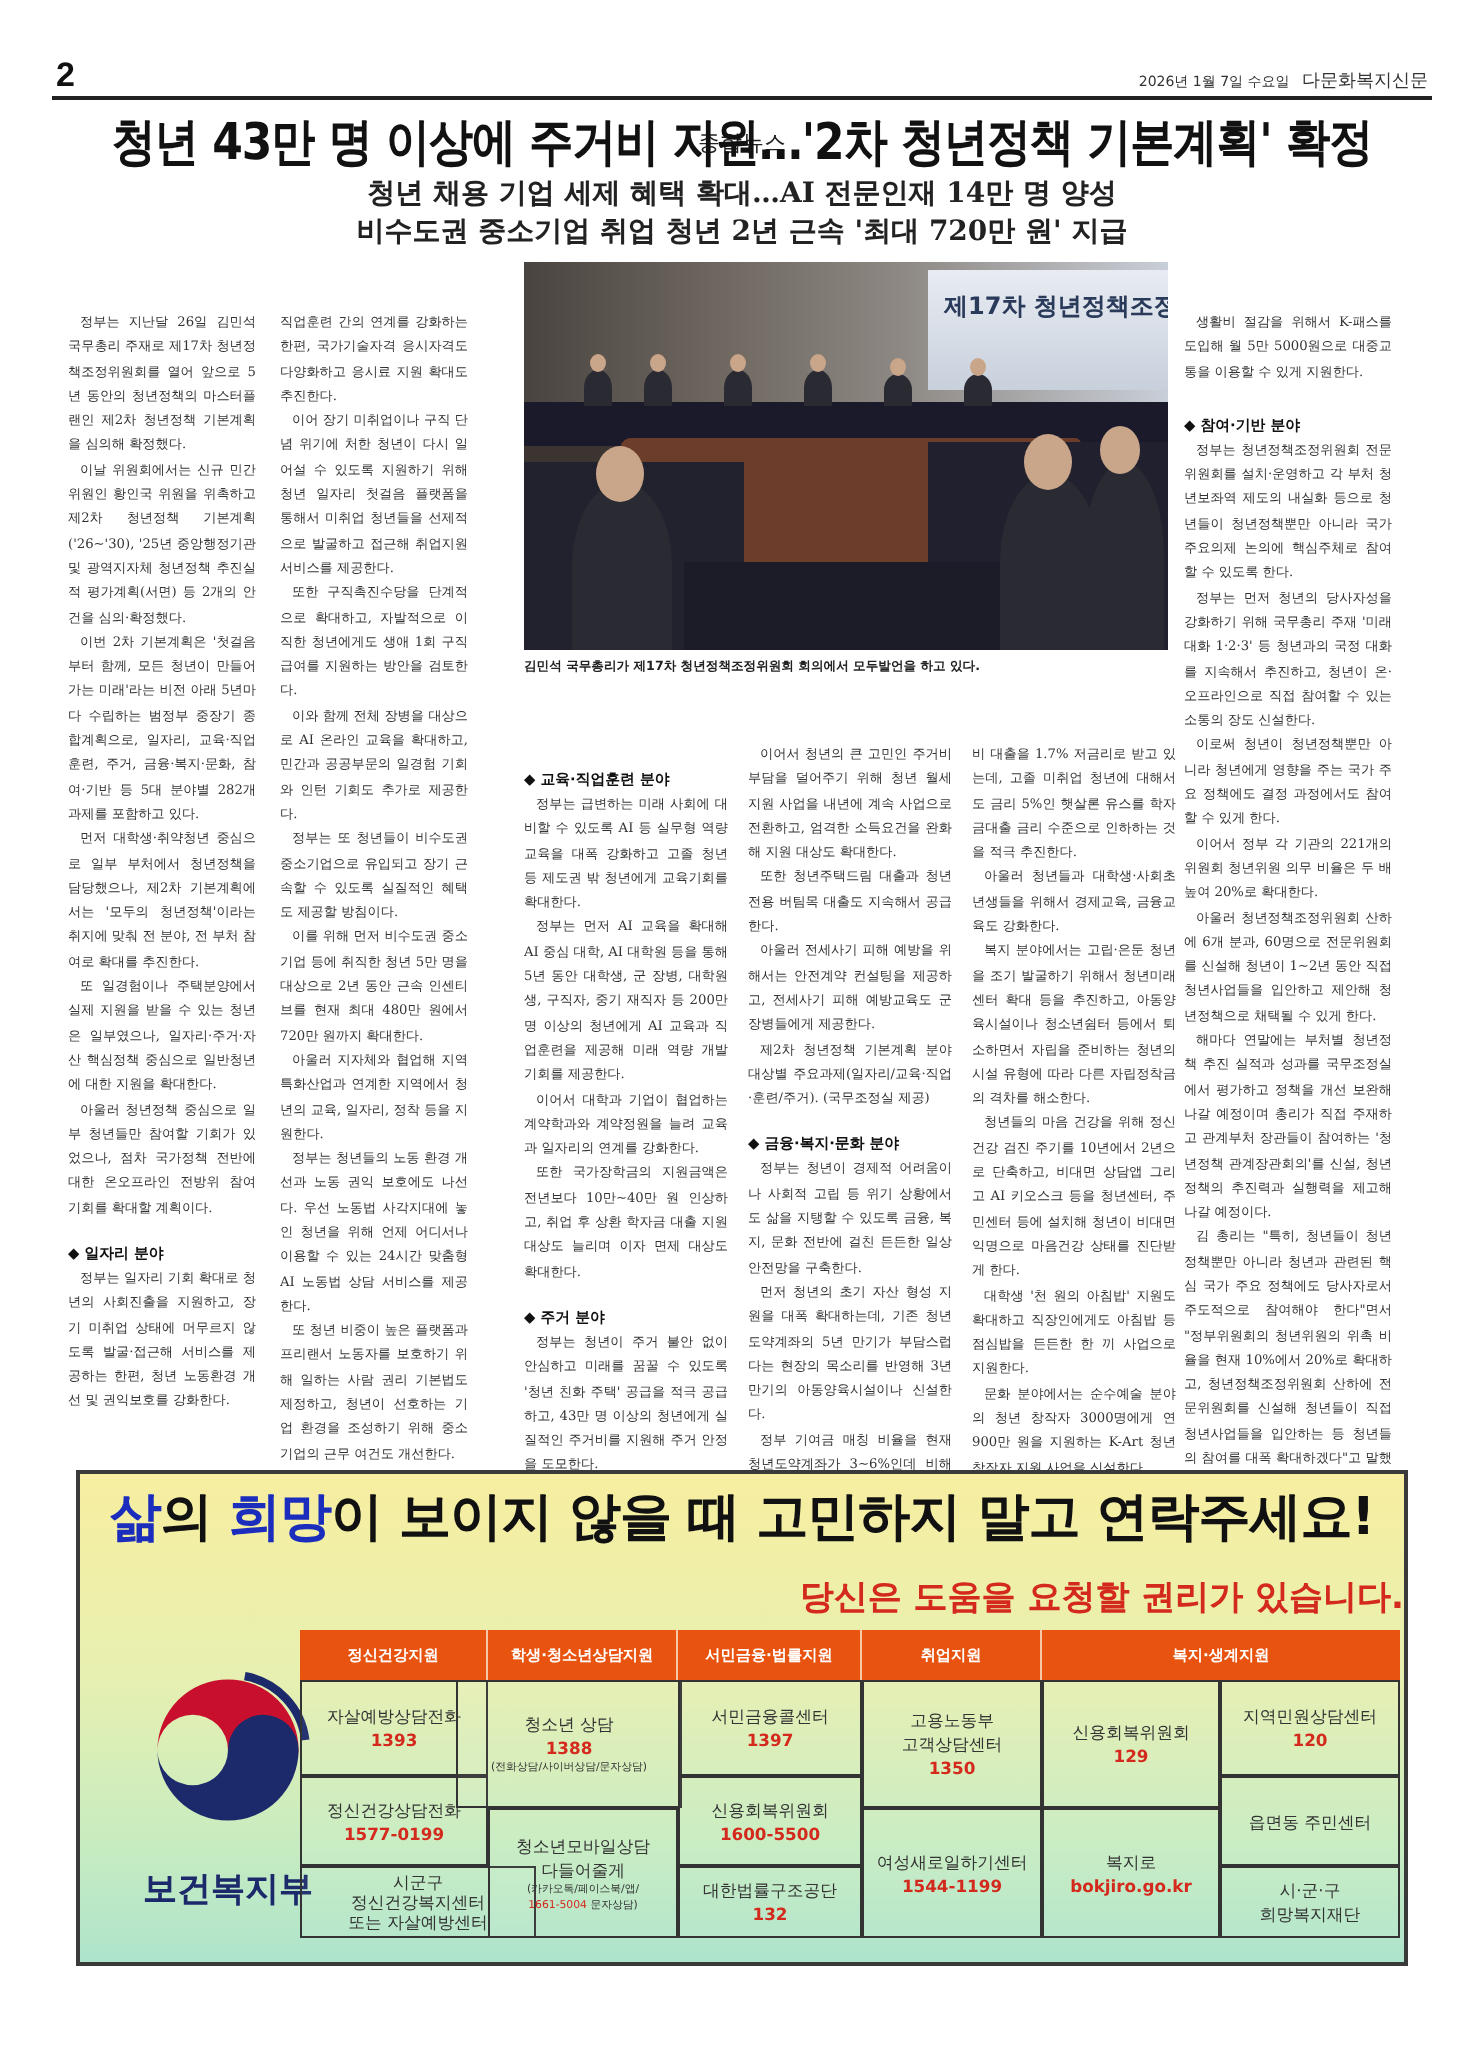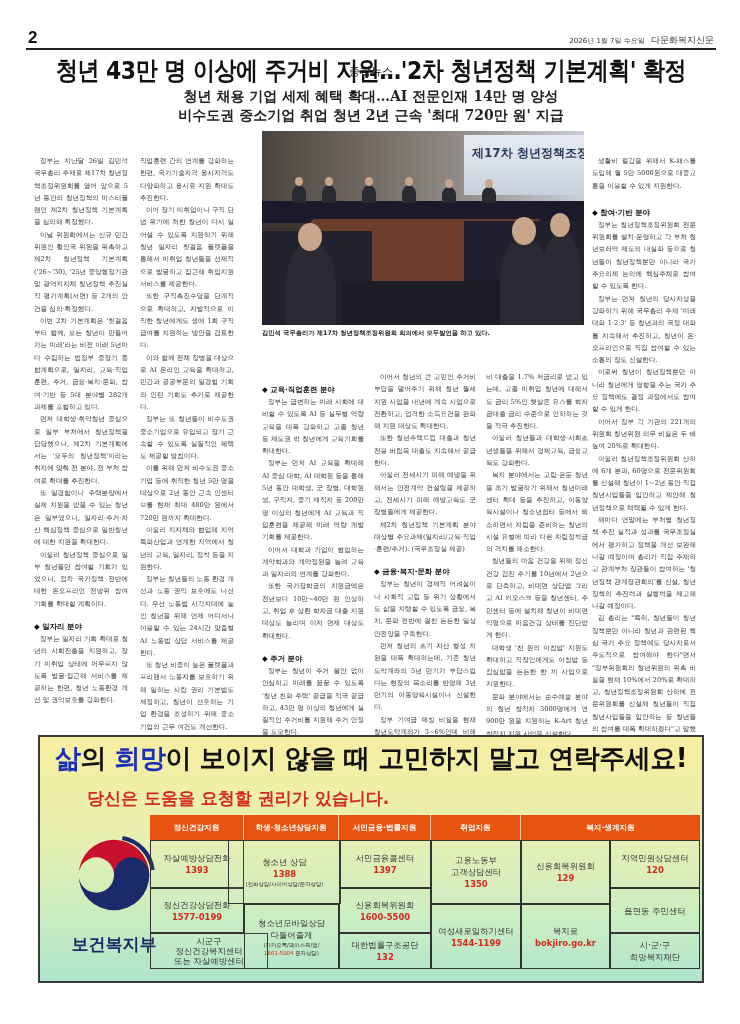--- a/index.html
+++ b/index.html
@@ -43,21 +43,21 @@
   .photo .table-front { position: absolute; left: 80px; top: 150px; width: 160px; height: 44px; background: #1c1c28; }
   .person { position: absolute; border-radius: 50% 50% 0 0; background: #2a2a33; }
   .head { position: absolute; border-radius: 50%; background: #c9a58a; }
 
   .caption { position: absolute; left: 262px; top: 329px; width: 322px; font-family: "DejaVu Sans", sans-serif; font-weight: bold; font-size: 6.3px; color: #222; }
 
   
   .ad { position: absolute; left: 38px; top: 735px; width: 666px; height: 248px; border: 2px solid #3a3a3a; background: linear-gradient(180deg, #f7eea0 0%, #e8f0b0 40%, #c8ecc0 75%, #aee4cc 100%); }
   .ad-title { position: absolute; left: 0; right: 0; top: 4px; text-align: center; font-family: "DejaVu Sans", sans-serif; font-weight: bold; font-size: 26px; color: #111; letter-spacing: -0.5px; }
   .ad-title .hl { color: #1a2dbd; }
-  .ad-sub { position: absolute; left: 0; right: 0; top: 50px; text-align: left; font-family: "DejaVu Sans", sans-serif; font-weight: bold; font-size: 17px; color: #d42a1e; padding-left: 47px; }
+  .ad-sub { position: absolute; left: 0; right: 0; top: 50px; text-align: right; font-family: "DejaVu Sans", sans-serif; font-weight: bold; font-size: 17px; color: #d42a1e; padding-left: 47px; }
   .logo { position: absolute; left: 14px; top: 86px; width: 120px; height: 150px; }
   .logo-circle { position: absolute; left: 18px; top: 10px; width: 84px; height: 84px; }
   .logo-text { position: absolute; left: 0; top: 110px; width: 120px; text-align: center; font-family: "DejaVu Sans", sans-serif; font-weight: bold; font-size: 17px; color: #1c2a6b; }
 
   .grid { position: absolute; left: 110px; top: 78px; width: 534px; height: 147px; }
   .gh { position: absolute; top: 0; height: 25px; background: #e8540f; color: #fff; font-family: "DejaVu Sans", sans-serif; font-size: 7.6px; font-weight: bold; text-align: center; line-height: 25px; border-right: 1px solid #f7c8a8; }
   .gc { position: absolute; border: 1px solid #333; text-align: center; font-family: "DejaVu Sans", sans-serif; font-size: 8.4px; color: #333; display: flex; flex-direction: column; align-items: center; justify-content: center; line-height: 12px; background: rgba(255,255,255,0.05); }
   .gc .num { color: #d42a1e; font-weight: bold; font-size: 8.4px; }
   .gc .small { font-size: 5.4px; line-height: 8px; color: #333; }
   .gc .small .red { color: #d42a1e; }

